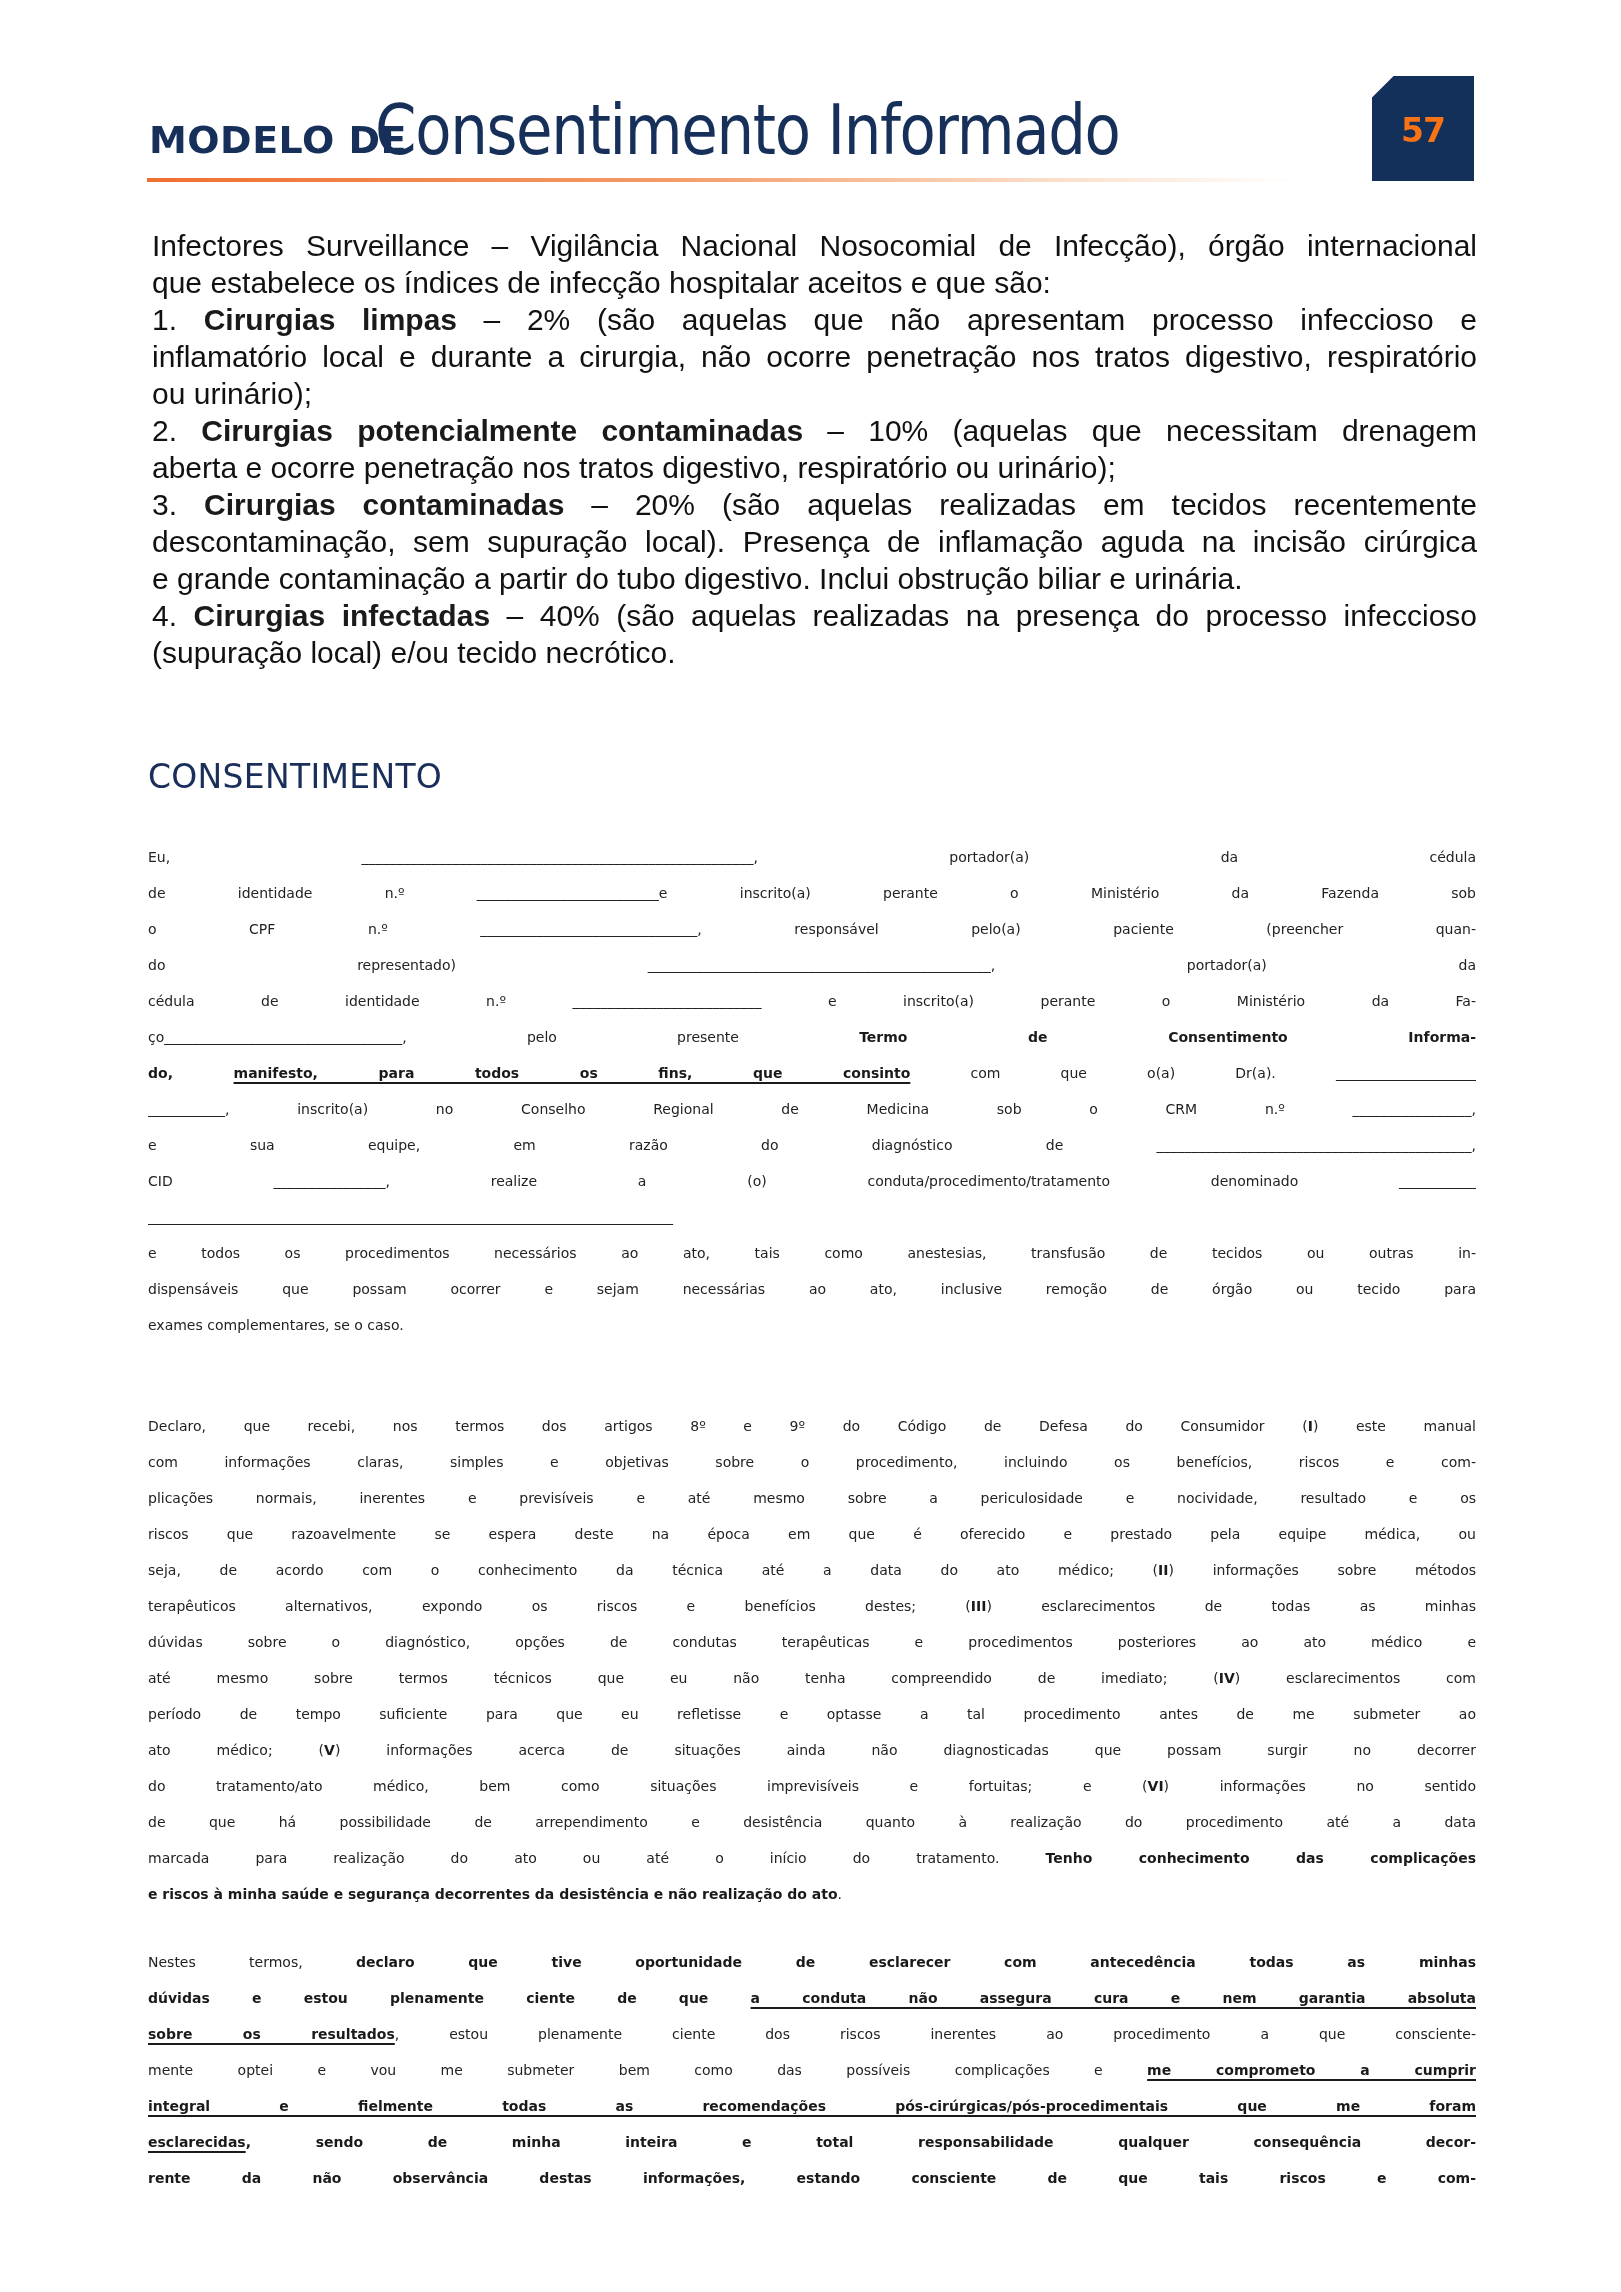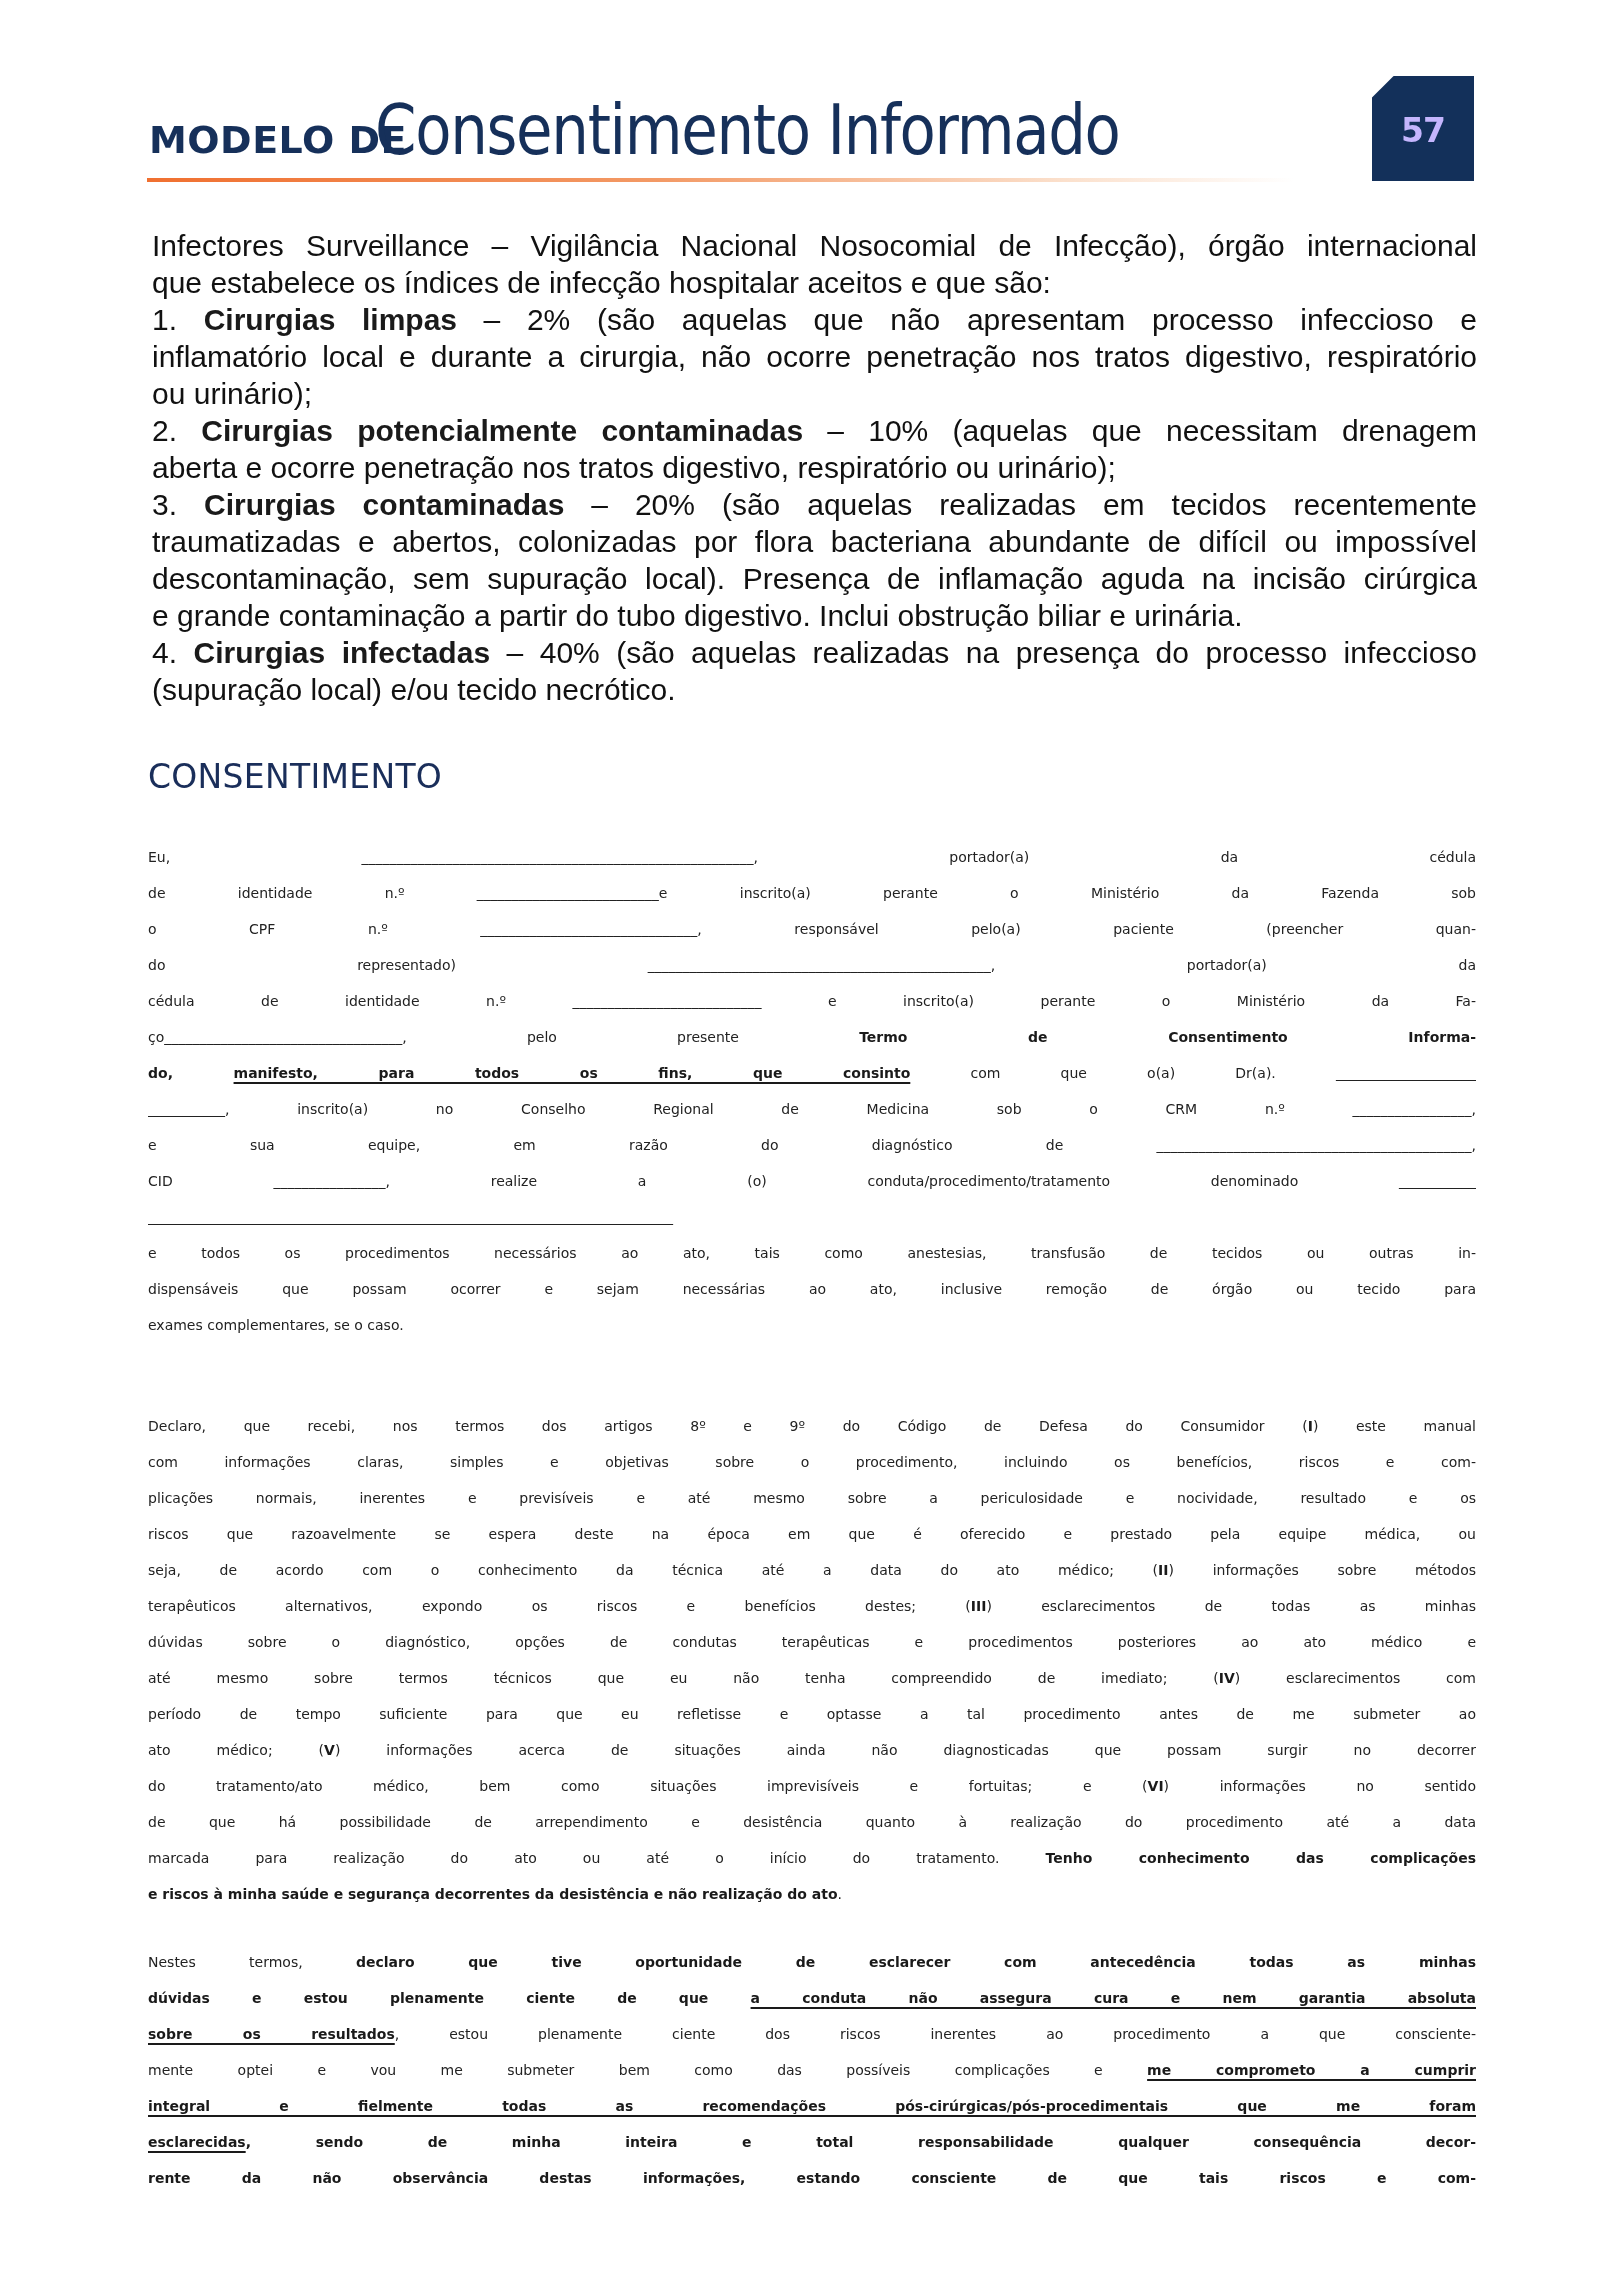--- a/index.html
+++ b/index.html
@@ -24,21 +24,21 @@
     background: linear-gradient(to right, #f07030 0%, #f39a66 45%, #fbe0cc 80%, rgba(255,255,255,0) 100%);
   }
   .page-badge {
     position: absolute; left: 1372px; top: 76px; width: 102px; height: 105px;
     background: #13305a;
     clip-path: polygon(21.6px 0, 100% 0, 100% 100%, 0 100%, 0 21.6px);
     display: flex; align-items: center; justify-content: center;
   }
   .page-badge span {
     font-family: "DejaVu Sans", sans-serif; font-weight: bold;
-    font-size: 33px; color: #c4b5fd; letter-spacing: -1px; margin-top: 3.9px;
+    font-size: 33px; color: #f97316; letter-spacing: -1px; margin-top: 3.9px;
   }
 
   
   .sec-top { position: absolute; left: 152px; top: 227px; width: 1325px; }
   .sec-top .ln {
     font-family: "Liberation Sans", sans-serif; font-size: 30px; color: #111111;
     line-height: 37px; height: 37px; white-space: nowrap;
     text-align: justify; text-align-last: justify;
   }
   .sec-top .ln.last { text-align-last: left; }
@@ -75,21 +75,20 @@
 
   <div class="sec-top">
       <div class="ln"><span>Infectores Surveillance – Vigilância Nacional Nosocomial de Infecção), órgão internacional</span></div>
       <div class="ln last"><span>que estabelece os índices de infecção hospitalar aceitos e que são:</span></div>
       <div class="ln"><span>1. </span><span class="b">Cirurgias limpas</span><span> – 2% (são aquelas que não apresentam processo infeccioso e</span></div>
       <div class="ln"><span>inflamatório local e durante a cirurgia, não ocorre penetração nos tratos digestivo, respiratório</span></div>
       <div class="ln last"><span>ou urinário);</span></div>
       <div class="ln"><span>2. </span><span class="b">Cirurgias potencialmente contaminadas</span><span> – 10% (aquelas que necessitam drenagem</span></div>
       <div class="ln last"><span>aberta e ocorre penetração nos tratos digestivo, respiratório ou urinário);</span></div>
       <div class="ln"><span>3. </span><span class="b">Cirurgias contaminadas</span><span> – 20% (são aquelas realizadas em tecidos recentemente</span></div>
-      <div class="ln"><span>traumatizadas e abertos, colonizadas por flora bacteriana abundante de difícil ou impossível</span></div>
       <div class="ln"><span>descontaminação, sem supuração local). Presença de inflamação aguda na incisão cirúrgica</span></div>
       <div class="ln last"><span>e grande contaminação a partir do tubo digestivo. Inclui obstrução biliar e urinária.</span></div>
       <div class="ln"><span>4. </span><span class="b">Cirurgias infectadas</span><span> – 40% (são aquelas realizadas na presença do processo infeccioso</span></div>
       <div class="ln last"><span>(supuração local) e/ou tecido necrótico.</span></div>
     </div>
 
   <div class="consent-heading">CONSENTIMENTO</div>
 
   <div class="sec-body" style="top:839px;">
       <div class="ln"><span>Eu, ________________________________________________________, portador(a) da cédula</span></div>

